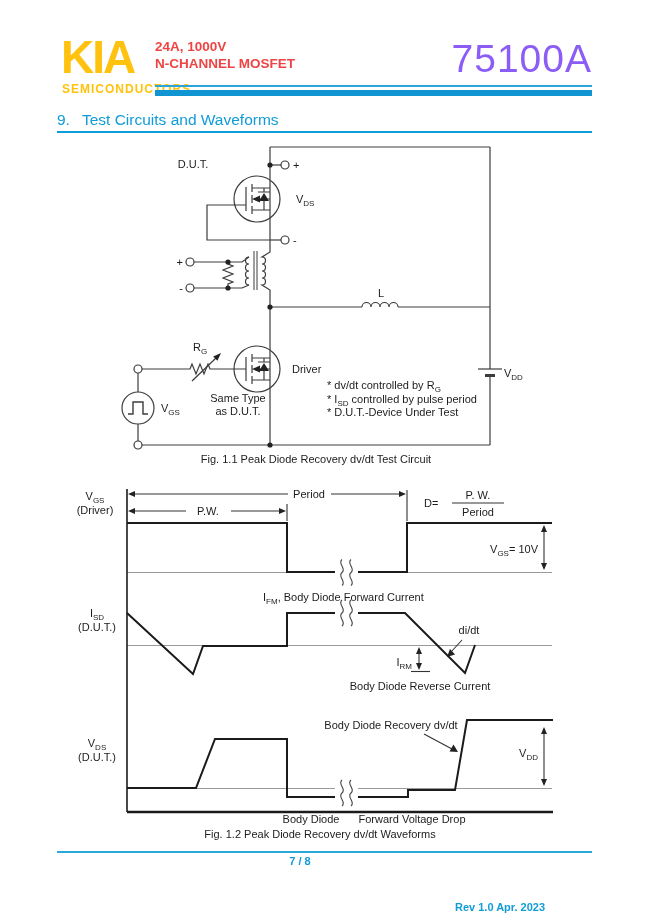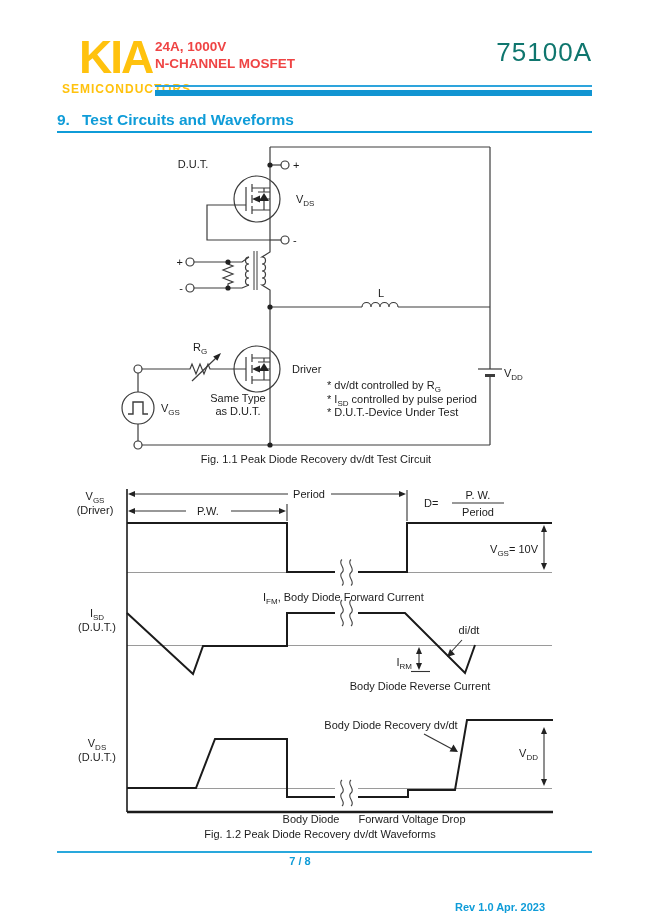--- a/index.html
+++ b/index.html
@@ -1,29 +1,29 @@
 <!DOCTYPE html>
 <html><head>
 <meta charset="utf-8">
 <style>
   html,body{margin:0;padding:0;background:#e8e8e8;}
   .page{position:relative;width:649px;height:917px;background:#ffffff;overflow:hidden;
         font-family:"Liberation Sans", sans-serif;}
   .abs{position:absolute;}
 
   
-  .logo{left:61px;top:34px;font-size:46px;font-weight:bold;color:#ffc20e;letter-spacing:-2px;line-height:46px;margin-left:18px;}
+  .logo{left:61px;top:34px;font-size:46px;font-weight:bold;color:#ffc20e;letter-spacing:-2px;line-height:46px;}
   .logo-sub{left:62px;top:82px;font-size:12px;font-weight:bold;color:#ffc20e;letter-spacing:1px;}
   .subtitle{left:155px;top:38px;font-size:13.5px;font-weight:bold;color:#ef4444;line-height:17px;}
-  .part-number{top:37px;right:57px;font-size:26px;color:#0f766e;letter-spacing:1px;}
+  .part-number{top:37px;right:57px;font-size:39px;color:#8b5cf6;letter-spacing:1px;}
   .rule-thin{left:155px;top:85px;width:437px;height:2px;background:#2ea4dc;}
   .rule-thick{left:155px;top:90px;width:437px;height:6px;background:#1195d2;}
 
   
-  .section-heading{left:57px;top:111px;font-size:15.5px;font-weight:bold;color:#0f9cd8;}
+  .section-heading{left:57px;top:111px;font-size:15.5px;font-weight:normal;color:#0f9cd8;}
   .section-heading .num{margin-right:12px;}
   .section-underline{left:57px;top:131px;width:535px;height:2px;background:#0f9cd8;}
 
   
   .footer-line{left:57px;top:851px;width:535px;height:2px;background:#29a8dc;}
   .footer-page{left:270px;top:855px;width:60px;text-align:center;font-size:11px;font-weight:bold;color:#0f9cd8;}
   .footer-rev{left:455px;top:855px;width:100px;font-size:11px;font-weight:bold;color:#0f9cd8;margin-top:46px;}
 
   svg{position:absolute;overflow:visible;}
   svg text{font-family:"Liberation Sans", sans-serif;fill:#1c1c1c;font-size:11px;}

